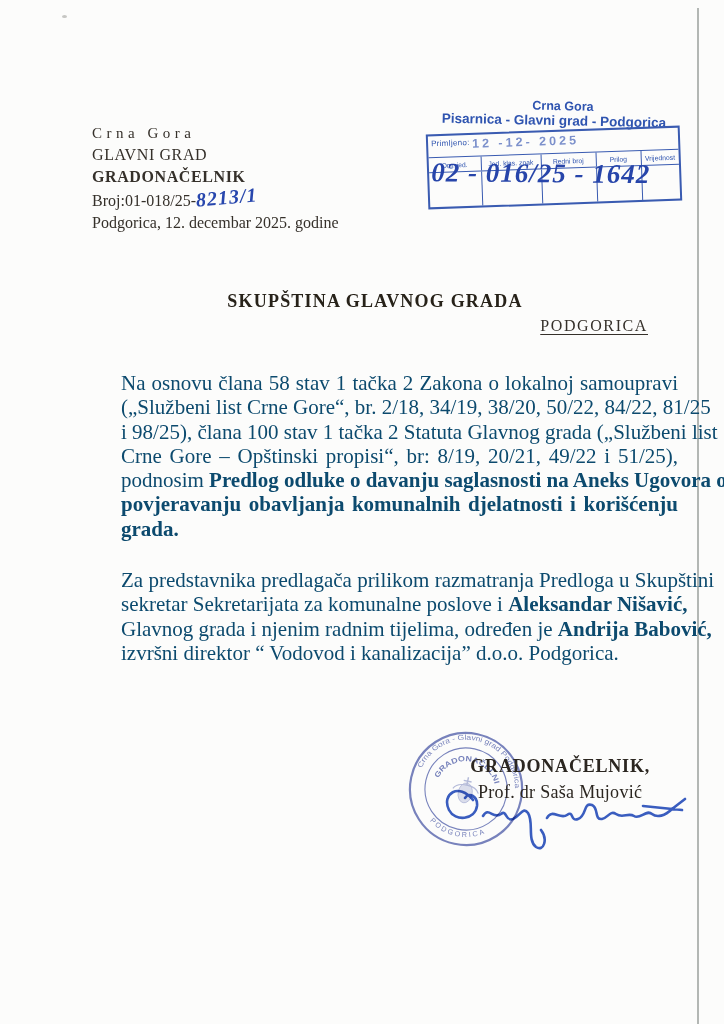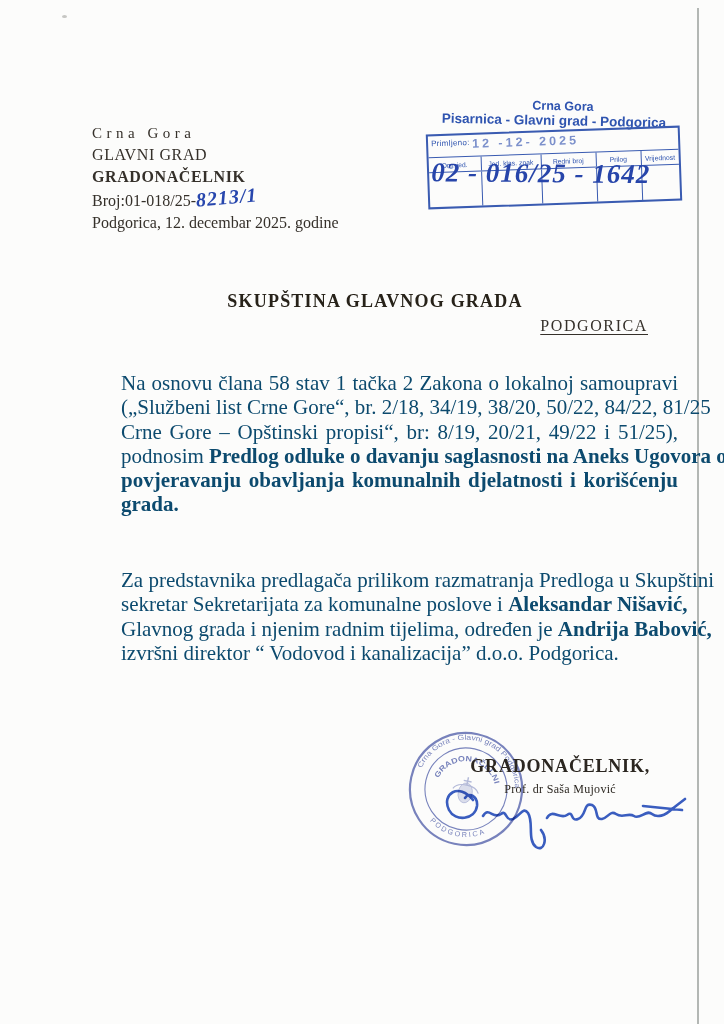--- a/index.html
+++ b/index.html
@@ -49,21 +49,21 @@
   .para{position:absolute;left:97px;width:557px;font-size:21px;line-height:24.3px;color:#0c4a6e;margin-left:24px;}
   .p1{top:371px;}
   .p2{top:568px;}
   .tline{text-align:justify;text-align-last:justify;white-space:nowrap;}
   .tline.tlast{text-align-last:left;}
   .b{font-weight:bold;}
 
   
   .sign-block{position:absolute;right:74px;top:756px;text-align:center;color:#2b2620;}
   .sg-title{font-weight:bold;font-size:18px;letter-spacing:.8px;}
-  .sg-name{font-size:12px;margin-top:5px;letter-spacing:.3px;text-align:center;}
+  .sg-name{font-size:18px;margin-top:5px;letter-spacing:.3px;text-align:center;}
 
   .round-stamp{position:absolute;left:406px;top:729px;width:120px;height:120px;
                mix-blend-mode:multiply;opacity:.88;}
   .sig{position:absolute;left:435px;top:778px;width:285px;height:85px;mix-blend-mode:multiply;}
   .sigpath{fill:none;stroke:#3a5ec2;stroke-width:2.6;stroke-linecap:round;stroke-linejoin:round;}
 </style>
 </head>
 <body>
 
 <div class="page">
@@ -104,20 +104,21 @@
       <div class="s-hand hand">02 - 016/25 - 1642</div>
     </div>
   </div>
 
   <div class="addr-title">SKUPŠTINA GLAVNOG GRADA</div>
   <div class="addr-city">PODGORICA</div>
 
   <div class="para p1">
       <div class="tline"><span>Na osnovu člana 58 stav 1 tačka 2 Zakona o lokalnoj samoupravi</span></div>
       <div class="tline"><span>(„Službeni list  Crne Gore“, br. 2/18, 34/19, 38/20, 50/22, 84/22, 81/25</span></div>
+      <div class="tline"><span>i 98/25), člana 100 stav 1 tačka 2 Statuta Glavnog grada („Službeni list</span></div>
       <div class="tline"><span>Crne Gore – Opštinski propisi“, br: 8/19, 20/21, 49/22 i 51/25),</span></div>
       <div class="tline"><span>podnosim </span><span class="b">Predlog odluke o davanju saglasnosti na Aneks Ugovora o</span></div>
       <div class="tline"><span class="b">povjeravanju obavljanja komunalnih djelatnosti i korišćenju</span></div>
       <div class="tline tlast"><span class="b">grada.</span></div>
     </div>
   <div class="para p2">
       <div class="tline"><span>Za predstavnika predlagača prilikom razmatranja Predloga u Skupštini</span></div>
       <div class="tline"><span>sekretar Sekretarijata za komunalne poslove i </span><span class="b">Aleksandar Nišavić,</span></div>
       <div class="tline"><span>Glavnog grada i njenim radnim tijelima, određen je </span><span class="b">Andrija Babović,</span></div>
       <div class="tline tlast"><span>izvršni direktor “ Vodovod i kanalizacija” d.o.o. Podgorica.</span></div>

